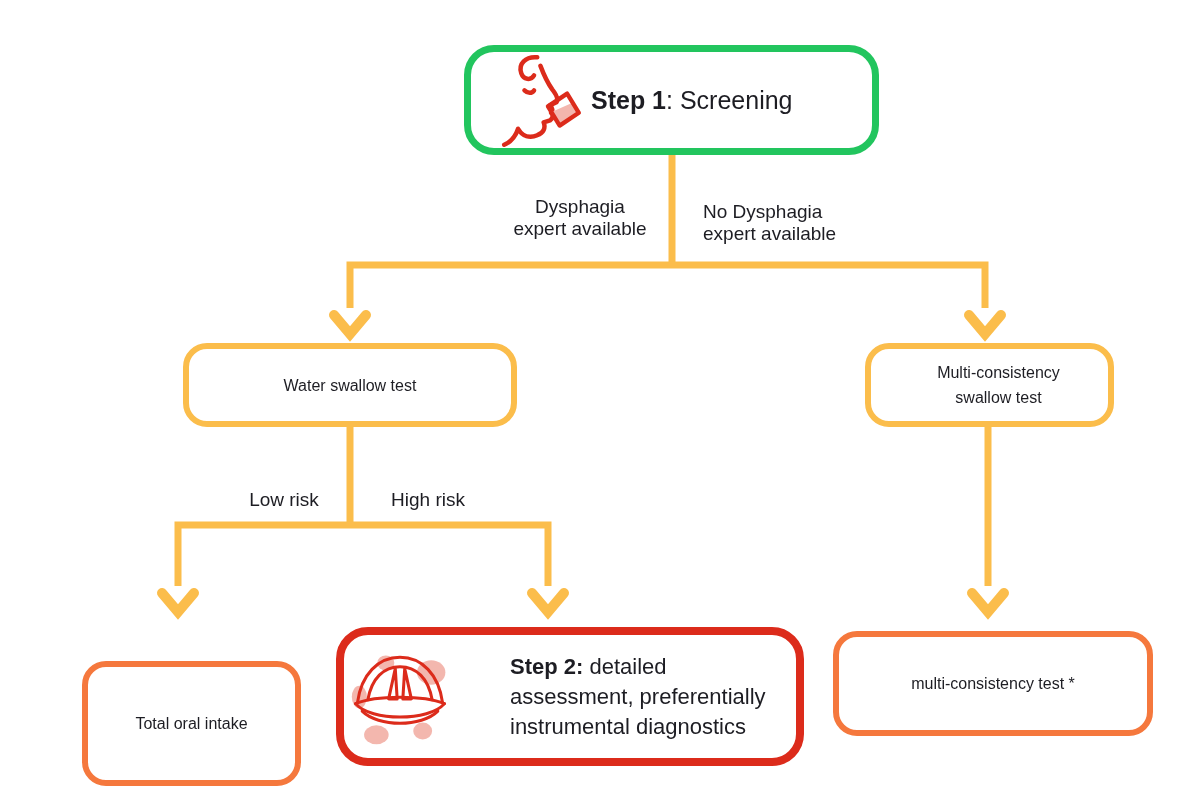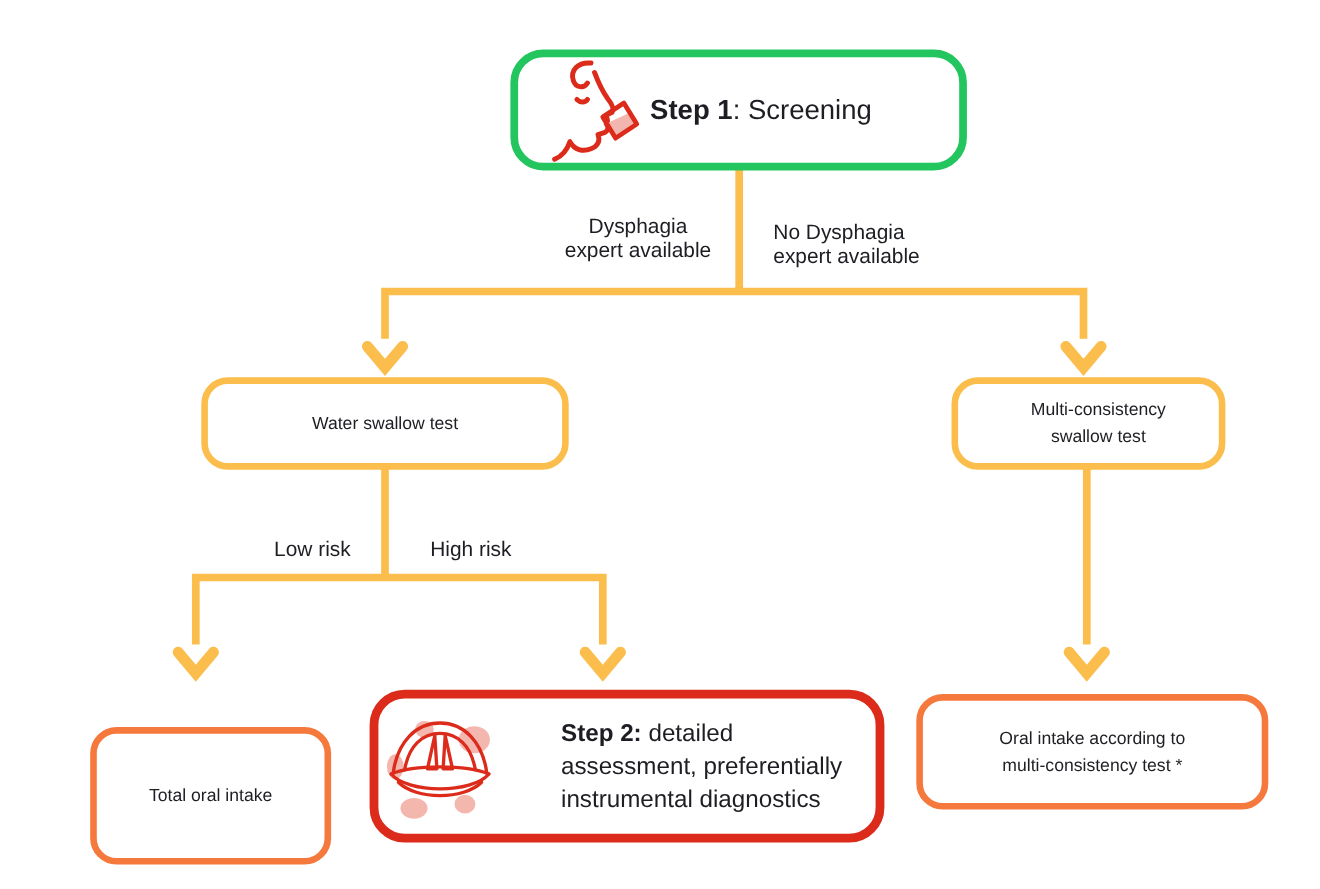--- a/index.html
+++ b/index.html
@@ -162,18 +162,17 @@
         <path d="M 15 71 C 32 88 78 88 95 71"></path>
       </g>
     </svg>
     <div id="step2-text">
       <span class="bold">Step 2:</span><span> detailed assessment, preferentially instrumental diagnostics</span>
     </div>
   </div>
 
   <div id="oral-box" class="box orange">
     <div class="box-text">
-      <div>Oral intake according to</div>
       <div>multi-consistency test *</div>
     </div>
   </div>
 
 </div>
 
 </body></html>

